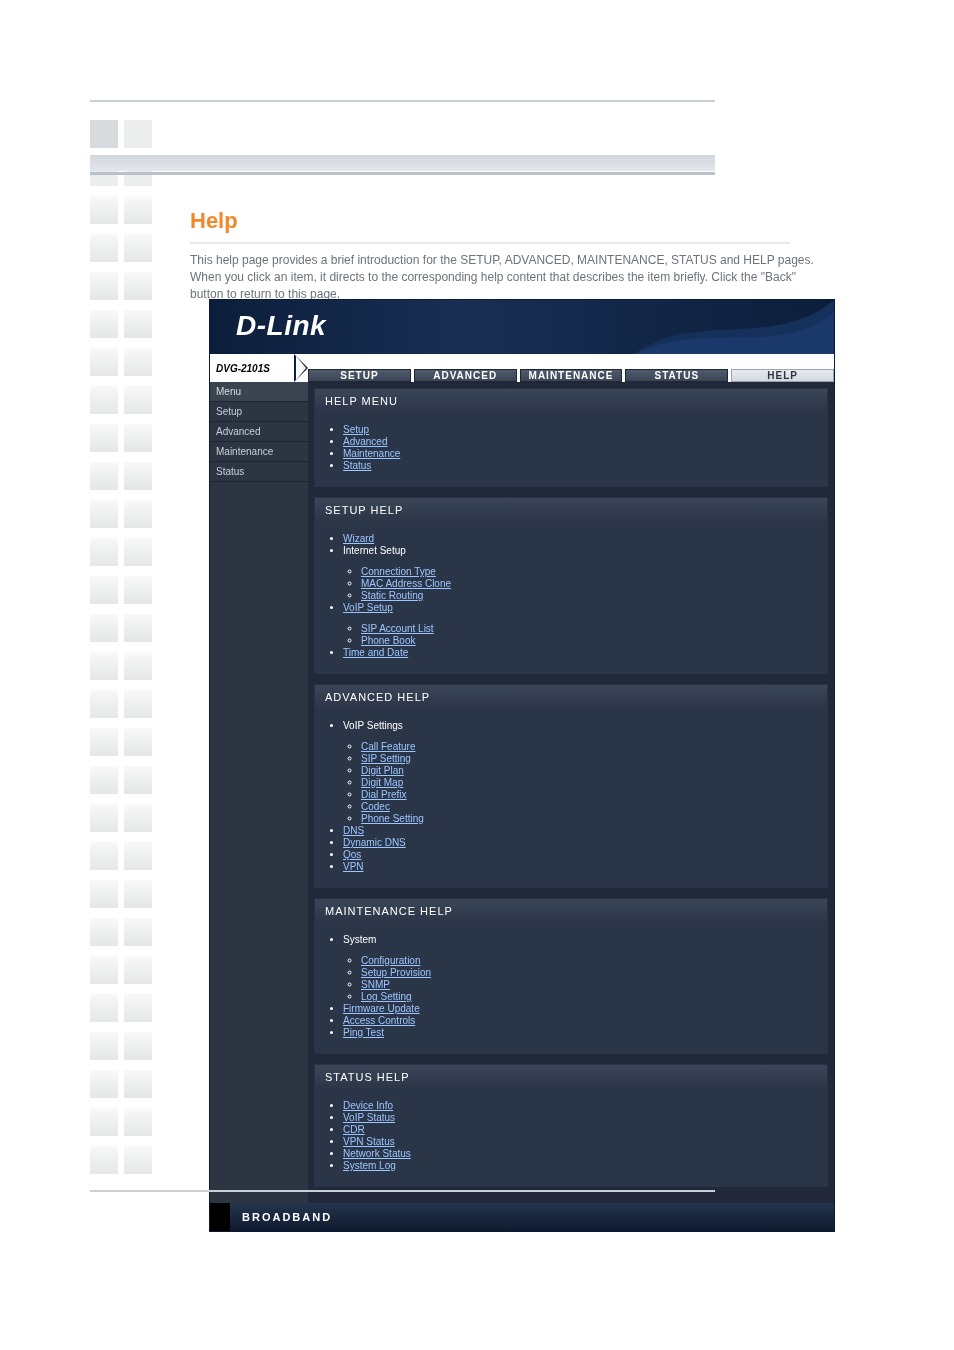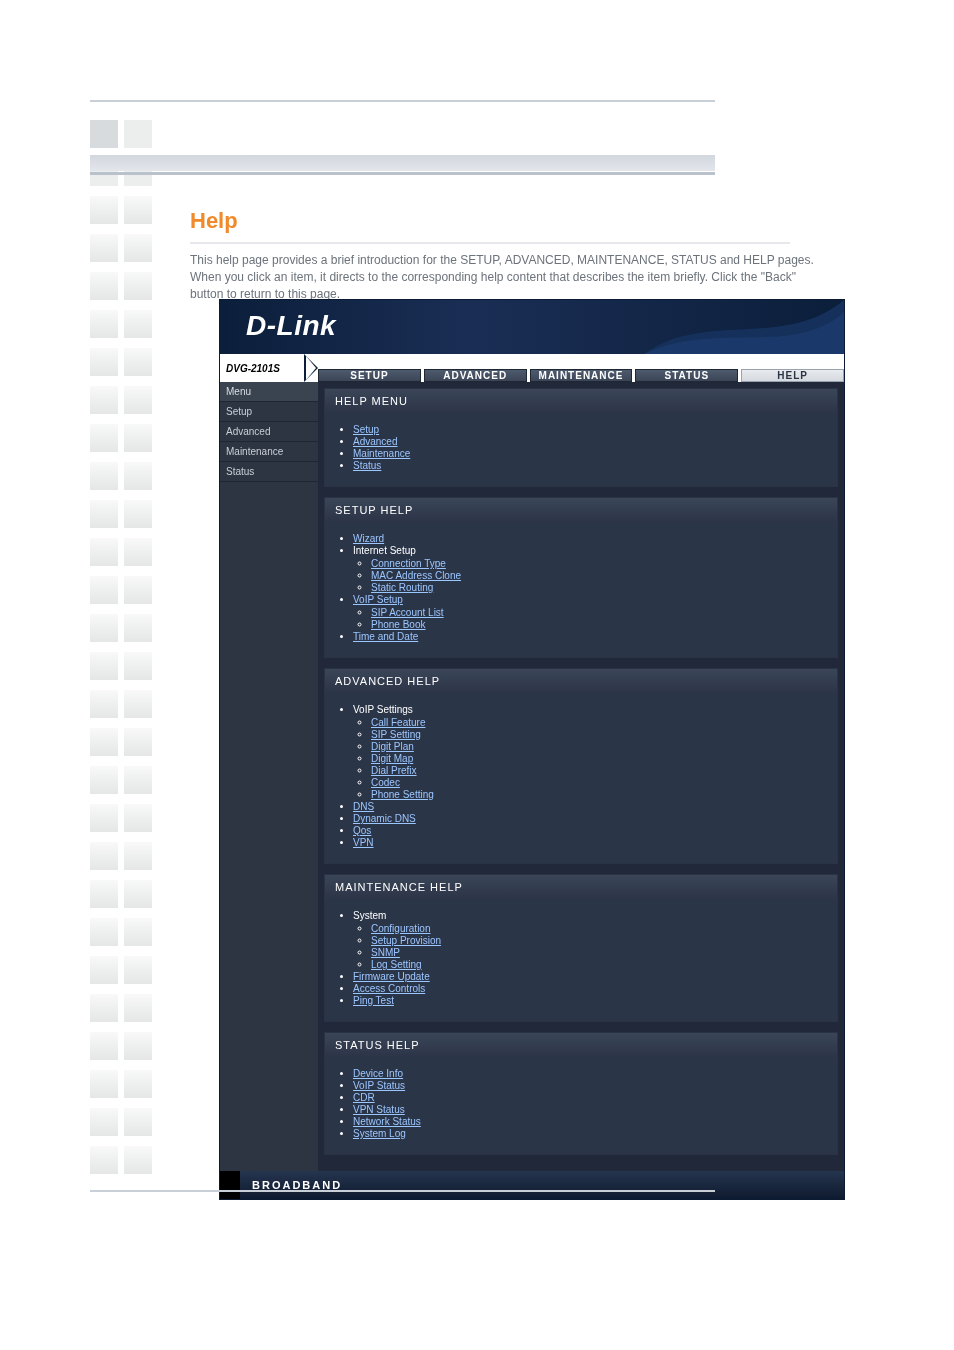--- a/index.html
+++ b/index.html
@@ -91,21 +91,21 @@
     left: 190px;
     top: 252px;
     width: 640px;
     color: #6c737b;
     font-size: 12px;
     line-height: 1.4;
   }
   
   .router-card {
     position: absolute;
-    left: 220px;
+    left: 210px;
     top: 300px;
     width: 624px;
     background: #000;
     box-shadow: 0 0 0 1px #0b1b33;
   }
   .router-header {
     position: relative;
     height: 54px;
     background: linear-gradient(90deg,#0b1e3a 0%,#1a2e55 40%,#0b1e3a 100%);
     overflow:hidden;
@@ -213,21 +213,21 @@
     font-size:10px;
   }
   .panel-body ul {
     margin:0;
     padding-left:16px;
     list-style:disc;
   }
   .panel-body ul ul {
     list-style:circle;
     padding-left:18px;
-    margin-top:2px;
+    margin-top:10px;
   }
   .panel-body li {
     color:#fff;
     margin:1px 0;
   }
   .panel-body a {
     color:#9cc6ff;
     text-decoration:underline;
   }
   .panel-body .plain {

